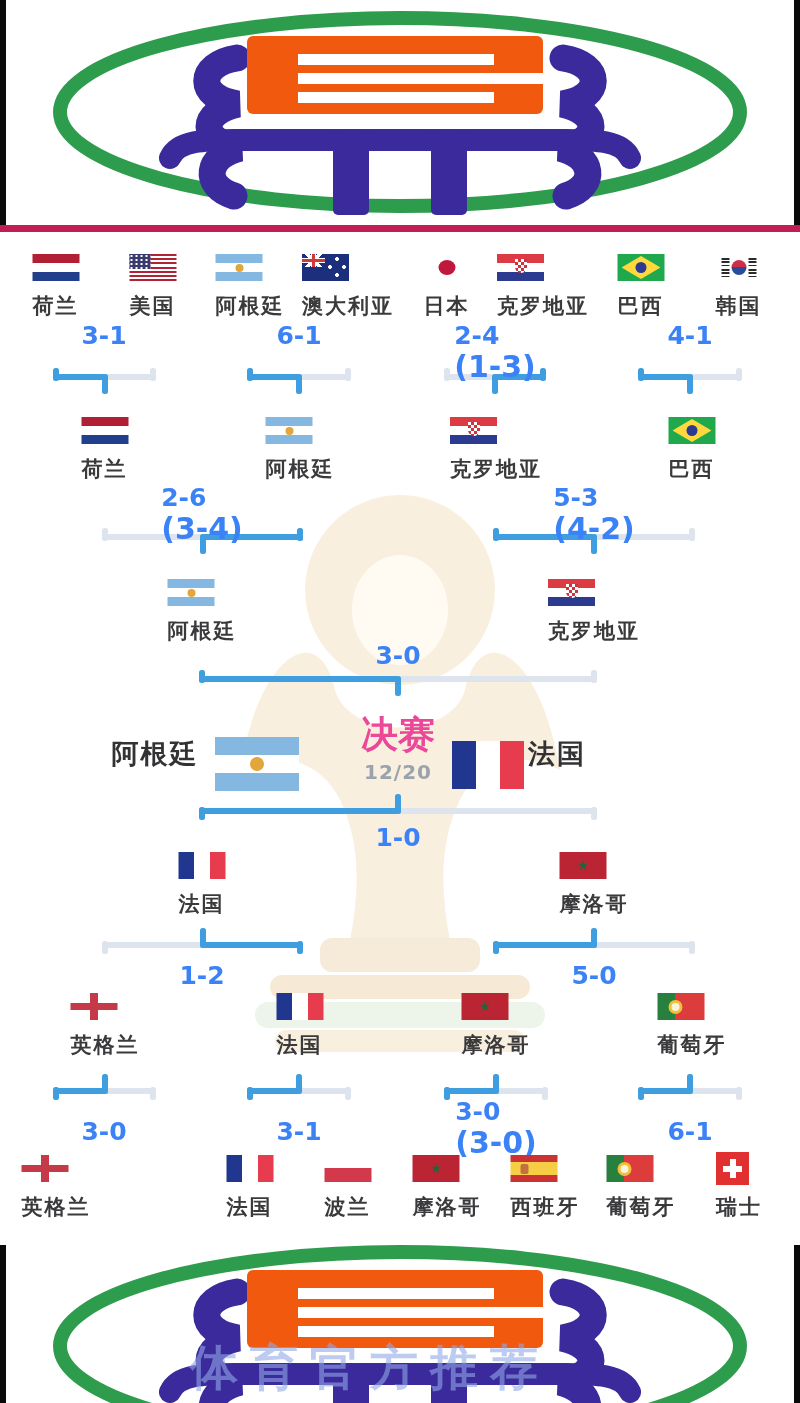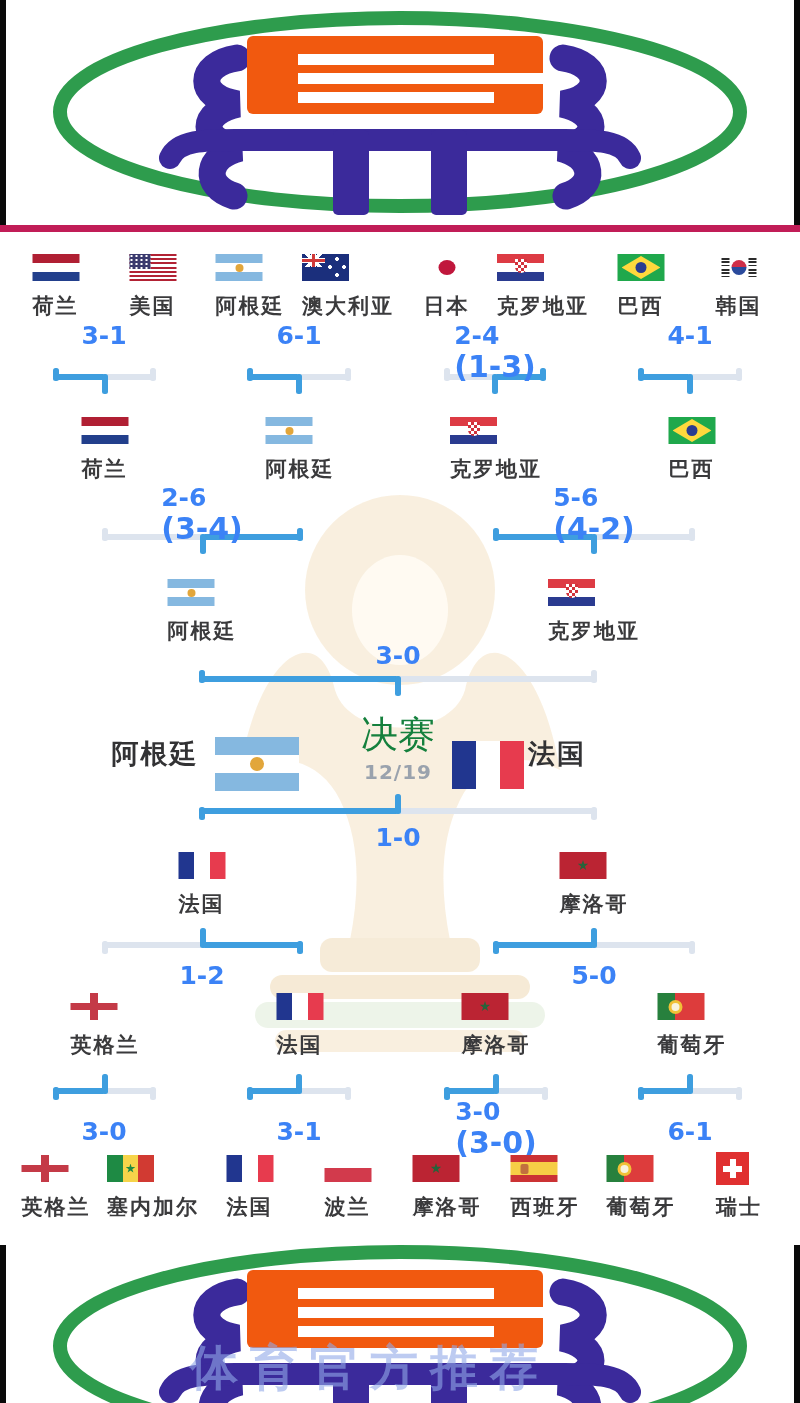--- a/index.html
+++ b/index.html
@@ -21,22 +21,22 @@
   .node{position:absolute;transform:translateX(-50%);display:flex;flex-direction:column;
         gap:15px;z-index:2;}
   .flag{width:47px;height:27px;display:block;position:relative;flex:none;}
   .tname{font-size:21px;font-weight:600;color:#3a3a3c;letter-spacing:2px;
          white-space:nowrap;line-height:1;}
 
   .score{position:absolute;transform:translateX(-50%);text-align:left;font-size:25px;
          font-weight:700;color:#3b82f6;line-height:1.12;z-index:2;white-space:nowrap;}
   .score .pens{font-size:30px;}
 
-  .final-title{position:absolute;transform:translateX(-50%);font-size:37px;font-weight:400;
-               color:#15803d;z-index:2;line-height:1;}
+  .final-title{position:absolute;transform:translateX(-50%);font-size:37px;font-weight:700;
+               color:#ec4899;z-index:2;line-height:1;}
   .final-date{position:absolute;transform:translateX(-50%);font-size:20px;font-weight:700;
               color:#9aa2ad;z-index:2;line-height:1;letter-spacing:1px;}
   .final-team{position:absolute;transform:translateX(-50%);font-size:27px;font-weight:600;
               color:#323234;letter-spacing:2px;z-index:2;line-height:1;white-space:nowrap;}
   .bigflag{position:absolute;z-index:2;}
   .big-l{width:84px;height:54px;}
   .big-r{width:72px;height:48px;}
 
   
   .conn{position:absolute;height:26px;z-index:1;}
@@ -254,21 +254,21 @@
   <div class="node" style="left:692px;top:417px">
     <span class="flag" data-flag="br"></span>
     <span class="tname">巴西</span>
   </div>
 
   <div class="score" style="left:202px;top:484px">
     <div>2-6</div>
       <div class="pens">(3-4)</div>
   </div>
   <div class="score" style="left:594px;top:484px">
-    <div>5-6</div>
+    <div>5-3</div>
       <div class="pens">(4-2)</div>
   </div>
 
   <div class="conn down wr" style="left:102px;top:528px;width:201px">
       <span class="bl"></span>
       <span class="br"></span>
       <span class="tl"></span>
       <span class="tr"></span>
       <span class="st"></span>
     </div>
@@ -295,21 +295,21 @@
       <span class="bl"></span>
       <span class="br"></span>
       <span class="tl"></span>
       <span class="tr"></span>
       <span class="st"></span>
     </div>
 
   <div class="final-team" style="left:155px;top:740px">阿根廷</div>
   <span class="flag bigflag big-l" style="left:215px;top:737px" data-flag="ar"></span>
   <div class="final-title" style="left:398px;top:716px">决赛</div>
-  <div class="final-date" style="left:398px;top:762px">12/19</div>
+  <div class="final-date" style="left:398px;top:762px">12/20</div>
   <span class="flag bigflag big-r" style="left:452px;top:741px" data-flag="fr"></span>
   <div class="final-team" style="left:557px;top:740px">法国</div>
 
   <div class="conn up wl" style="left:199px;top:794px;width:398px">
       <span class="bl"></span>
       <span class="br"></span>
       <span class="tl"></span>
       <span class="tr"></span>
       <span class="st"></span>
     </div>
@@ -407,24 +407,20 @@
       <div class="pens">(3-0)</div>
   </div>
   <div class="score" style="left:690px;top:1118px">
     <div>6-1</div>
       <div class="pens"></div>
   </div>
 
   <div class="node" style="left:56px;top:1155px">
     <span class="flag" data-flag="gb-eng"></span>
     <span class="tname">英格兰</span>
-  </div>
-  <div class="node" style="left:153px;top:1155px">
-    <span class="flag" data-flag="sn"></span>
-    <span class="tname">塞内加尔</span>
   </div>
   <div class="node" style="left:250px;top:1155px">
     <span class="flag" data-flag="fr"></span>
     <span class="tname">法国</span>
   </div>
   <div class="node" style="left:348px;top:1155px">
     <span class="flag" data-flag="pl"></span>
     <span class="tname">波兰</span>
   </div>
   <div class="node" style="left:447px;top:1155px">

